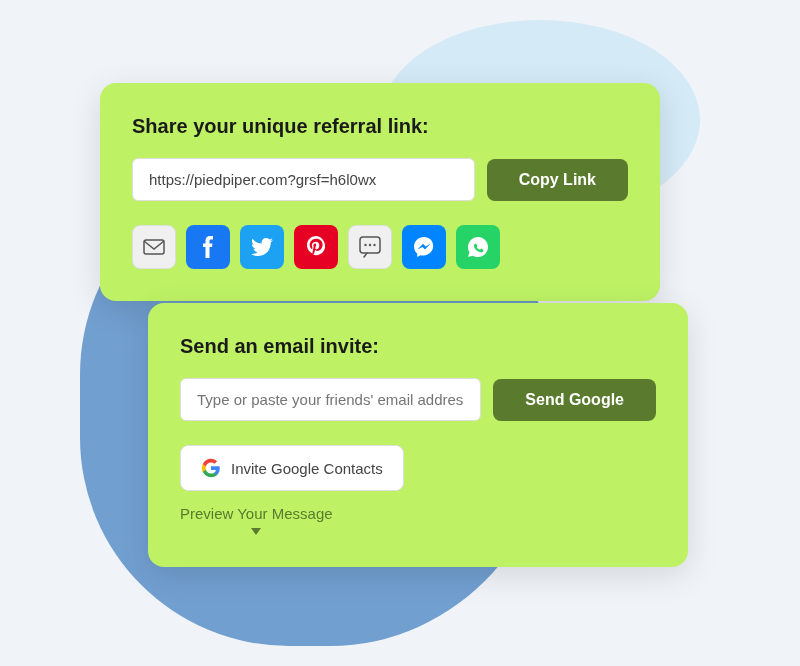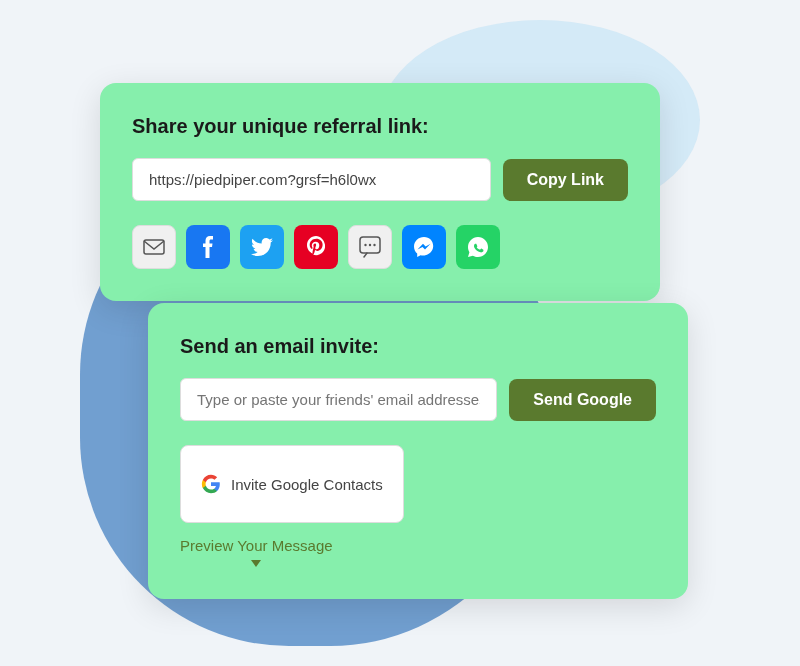--- a/index.html
+++ b/index.html
@@ -41,21 +41,21 @@
     }
 
     .cards-container {
       position: relative;
       z-index: 1;
       width: 600px;
       height: 500px;
     }
 
     .card {
-      background: #86efac;
+      background: #bef264;
       border-radius: 16px;
       padding: 32px;
       box-shadow: 0 8px 32px rgba(0,0,0,0.12);
       position: absolute;
     }
 
     .card-top {
       width: 560px;
       top: 0;
       left: 0;
@@ -92,21 +92,21 @@
       color: #444;
       outline: none;
       background: #fff;
     }
 
     .btn-green {
       background: #5a7a2e;
       color: #fff;
       border: none;
       border-radius: 8px;
-      padding: 12px 24px;
+      padding: 12px 32px;
       font-size: 16px;
       font-weight: 600;
       cursor: pointer;
       white-space: nowrap;
     }
 
     .social-icons {
       display: flex;
       gap: 10px;
       align-items: center;
@@ -152,21 +152,21 @@
       background: #fff;
     }
 
     .google-btn {
       display: flex;
       align-items: center;
       gap: 10px;
       background: #fff;
       border: 1.5px solid #ddd;
       border-radius: 8px;
-      padding: 28px 20px;
+      padding: 12px 20px;
       font-size: 15px;
       color: #444;
       cursor: pointer;
       margin-top: 16px;
       font-weight: 500;
     }
 
     .google-icon {
       width: 20px;
       height: 20px;

